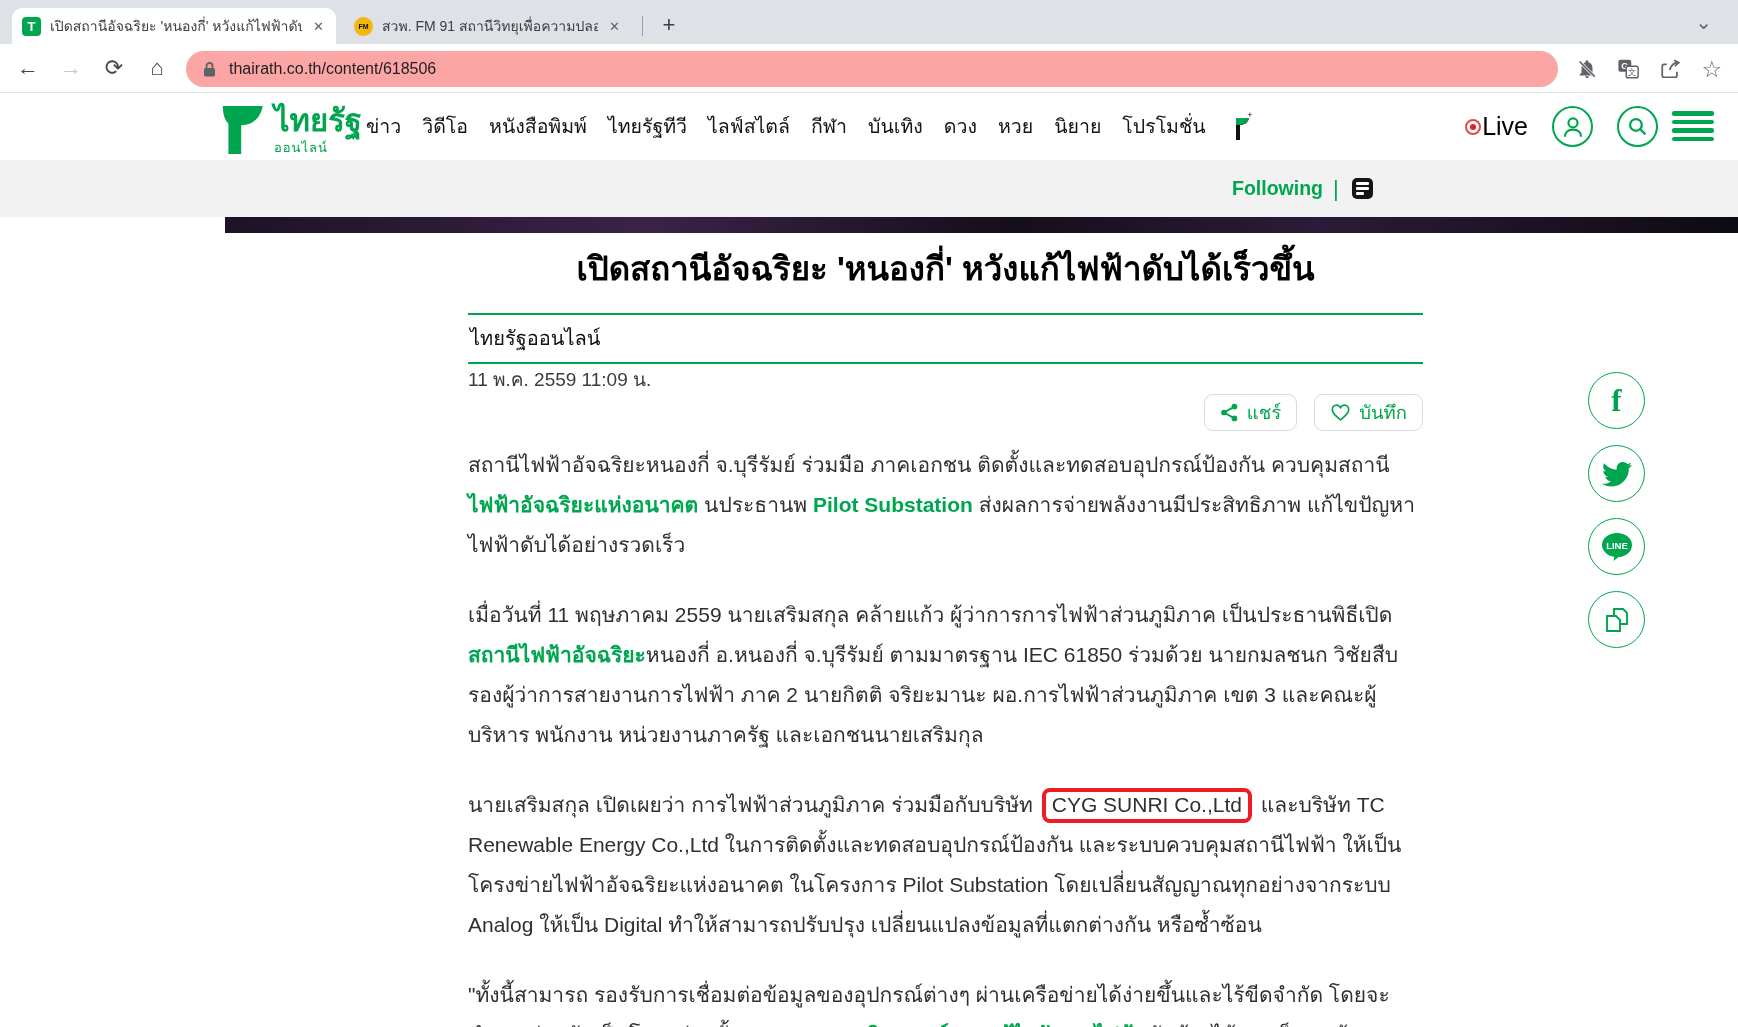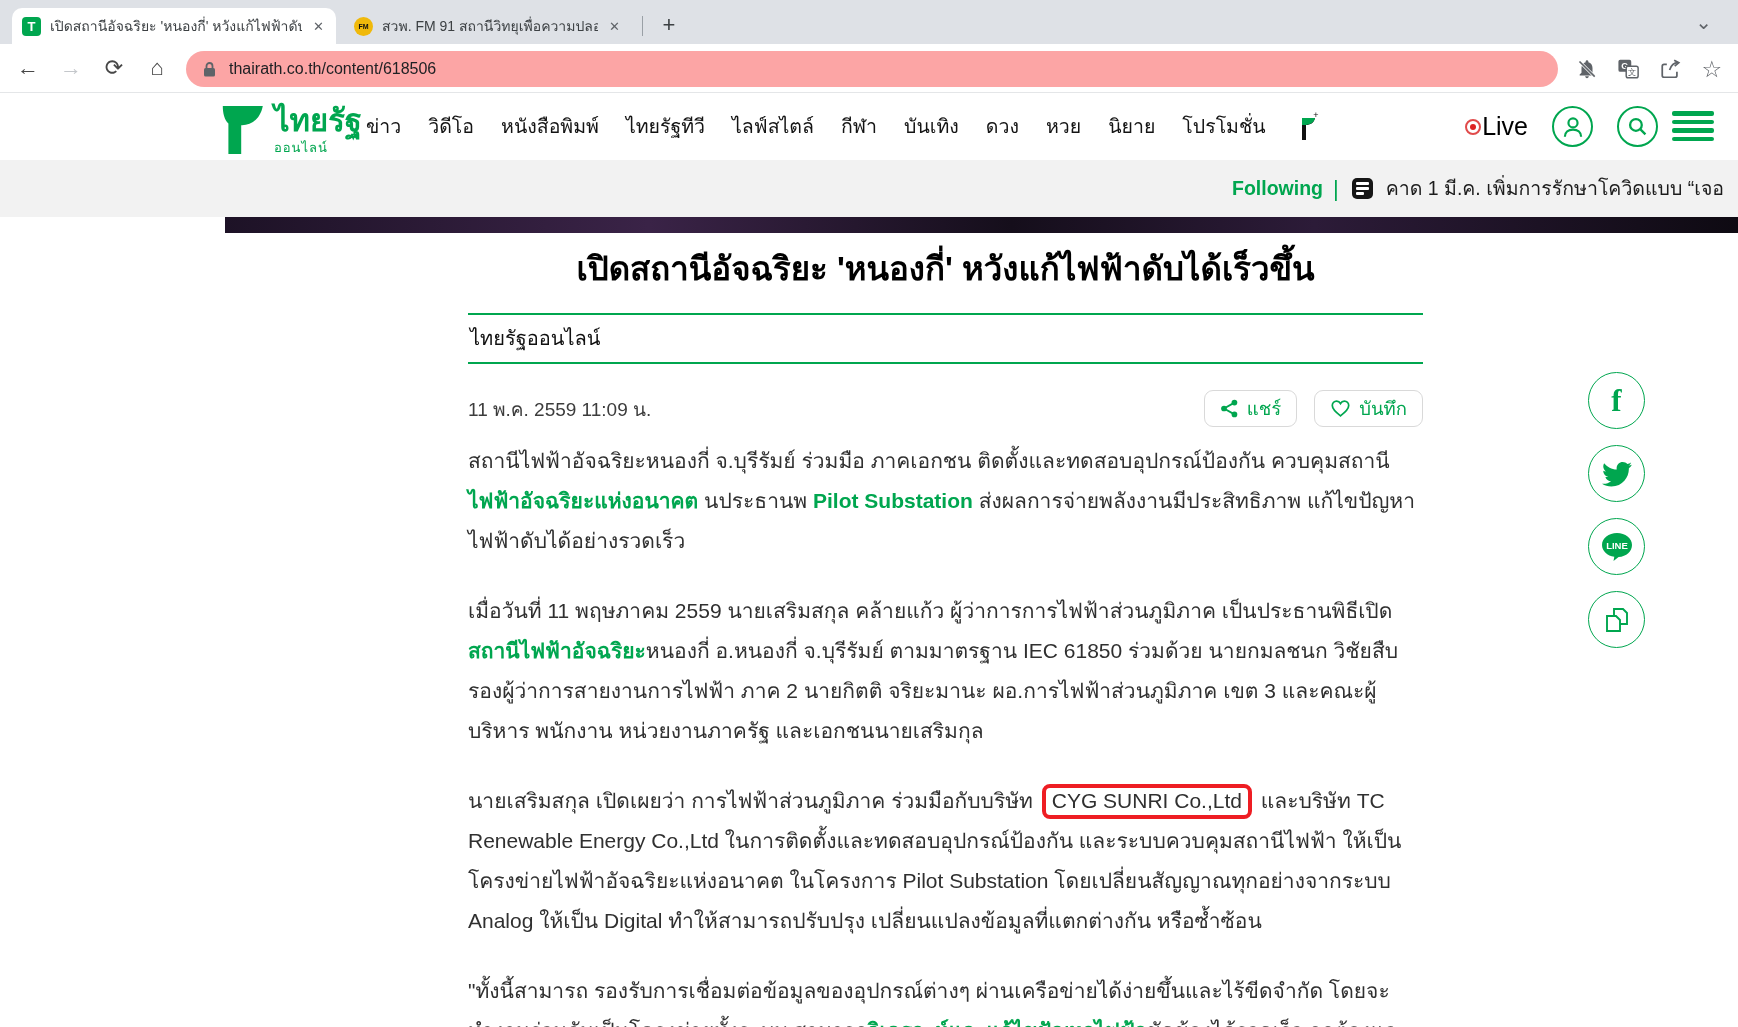--- a/index.html
+++ b/index.html
@@ -40,21 +40,21 @@
     border-radius:18px;display:flex;align-items:center;padding:0 16px;gap:12px;}
   .omnibox .url{font-size:16px;color:#202124;}
   .tb-right{position:absolute;right:16px;top:7px;height:36px;display:flex;align-items:center;gap:19px;}
   .tb-right svg, .tb-right .glyph{color:#5f6368;}
   .glyph-star{font-size:23px;color:#5f6368;}
   
   .site-header{position:absolute;left:0;top:93px;width:1738px;height:67px;background:#fff;}
   .logo{position:absolute;left:218px;top:8px;display:flex;gap:8px;align-items:center;}
   .logo-name{color:var(--green);font-weight:700;font-size:31px;line-height:32px;margin-top:4px;}
   .logo-sub{color:var(--green);font-size:13px;letter-spacing:1px;}
-  .main-nav{position:absolute;left:366px;top:0;height:67px;display:flex;align-items:center;gap:27px;}
+  .main-nav{position:absolute;left:366px;top:0;height:67px;display:flex;align-items:center;gap:21px;}
   .main-nav .nav-item{font-size:19.5px;color:#141414;white-space:nowrap;}
   .header-right{position:absolute;right:80px;top:0;height:67px;display:flex;align-items:center;gap:24px;}
   .live{display:flex;align-items:center;gap:1px;font-size:25px;color:#000;}
   .live-dot{width:16px;height:16px;border:2px solid #e04a4a;border-radius:50%;position:relative;}
   .live-dot::after{content:"";position:absolute;left:3px;top:3px;width:6px;height:6px;background:#d22;border-radius:50%;}
   .circle-btn{width:41px;height:41px;border:2.4px solid var(--green);border-radius:50%;
     display:flex;align-items:center;justify-content:center;}
   .burger{position:absolute;right:24px;top:18px;width:42px;display:flex;flex-direction:column;gap:4px;}
   .burger span{height:4.6px;background:var(--green);border-radius:2px;}
   
@@ -69,21 +69,21 @@
   .ticker{font-size:19.5px;color:#1c1c1c;}
   
   .ad-strip{position:absolute;left:225px;top:217px;width:1513px;height:16px;
     background:linear-gradient(90deg,#1d1226,#3a2347 28%,#150e1b 52%,#2c1b38 72%,#0e0a12);}
   
   .content{position:absolute;left:468px;top:233px;width:955px;}
   .article-title{font-size:33px;line-height:44px;font-weight:700;color:#000;text-align:center;margin-top:14px;}
   .byline-box{margin-top:22px;border-top:2px solid var(--green);border-bottom:2px solid var(--green);
     padding:7px 2px 8px;}
   .byline{font-size:20px;color:#111;font-weight:500;}
-  .meta-row{margin-top:26px;display:flex;align-items:center;}
+  .meta-row{display:flex;flex-direction:column;}
   .date{font-size:19px;color:#3c3c3c;}
   .meta-btns{margin-left:auto;display:flex;gap:17px;}
   .pill-btn{height:37px;border:1.5px solid #d9d9d9;border-radius:9px;background:#fff;
     display:flex;align-items:center;gap:8px;padding:12px 15px;font-size:18.5px;color:var(--green);}
   .content p{font-size:21px;line-height:40px;color:#303030;margin:30px 0 0;}
   .content p:first-of-type{margin-top:14px;}
   .seg-green{color:var(--green);font-weight:700;text-align:right;}
   .seg-redbox{border:4px solid var(--red);border-radius:8px;padding:1px 6px 3px;margin:0 3px;}
   
   .social-rail{position:absolute;left:1588px;top:372px;display:flex;flex-direction:column;gap:16px;}
@@ -200,21 +200,20 @@
 
 <div class="following-bar">
   <div class="follow-row">
     <span class="follow-label">Following</span>
     <span class="follow-pipe">|</span>
     <span class="news-ic">
         <i></i>
         <i></i>
         <i></i>
       </span>
-    <span class="ticker">คาด 1 มี.ค. เพิ่มการรักษาโควิดแบบ “เจอ</span>
   </div>
 </div>
 
 <div class="ad-strip"></div>
 
 <div class="content">
   <h1 class="article-title">เปิดสถานีอัจฉริยะ 'หนองกี่' หวังแก้ไฟฟ้าดับได้เร็วขึ้น</h1>
 
   <div class="byline-box">
     <span class="byline">ไทยรัฐออนไลน์</span>

